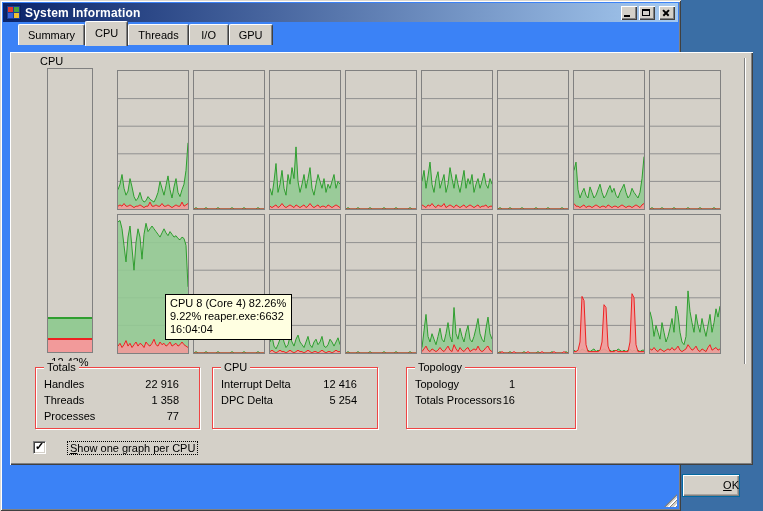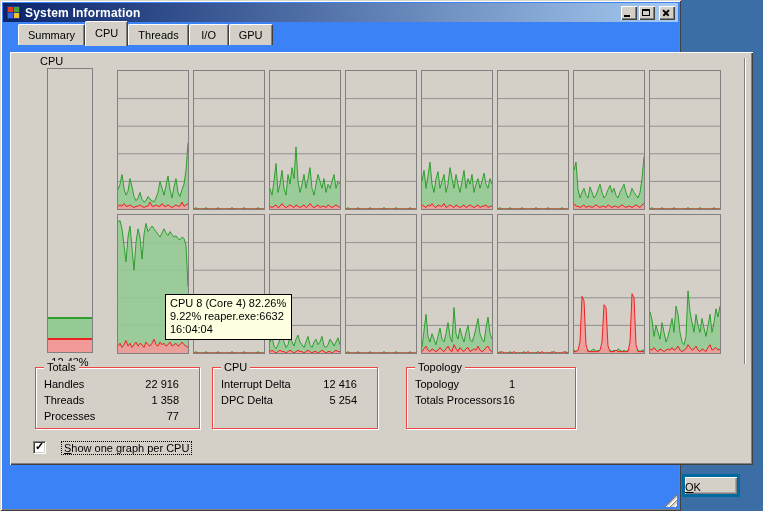--- a/index.html
+++ b/index.html
@@ -80,27 +80,27 @@
   .gb-cpu      { left:202px; width:166px; }
   .gb-topology { left:396px; width:170px; }
   .gb-topology .val { padding-right:40px; }
 
   
   .checkrow { position:absolute; left:23px; top:389px; display:flex; align-items:center; }
   .checkbox { width:13px; height:13px; background:#fff; position:relative;
               border:1px solid; border-color:#808080 #fff #fff #808080;
               box-shadow: inset 1px 1px 0 #404040, inset -1px -1px 0 #d4d0c8; }
   .checkbox .tick { position:absolute; left:1px; top:-2px; font-size:11px; font-weight:bold; }
-  .checklabel { margin-left:16px; outline:1px dotted #000; padding:0 2px; }
+  .checklabel { margin-left:22px; outline:1px dotted #000; padding:0 2px; }
   .checklabel::first-letter, .okbtn span::first-letter { text-decoration:underline; }
 
   
   .okbtn {
     position:absolute; left:682px; top:474px; width:58px; height:23px; background:#d4d0c8;
-    border:3px solid #0369a1; text-align:left; cursor:default;
+    border:1px solid #0369a1; text-align:right; cursor:default;
     box-shadow: inset 1px 1px 0 #ffffff, inset -1px -1px 0 #808080, inset -2px -2px 0 #a9a5a0;
   }
   .okbtn span { display:block; line-height:21px; }
   .grip { position:absolute; right:4px; bottom:4px; width:13px; height:13px;
           clip-path:polygon(100% 0, 100% 100%, 0 100%);
           background:repeating-linear-gradient(135deg,#ffffff 0 1px,#808080 1px 2px,#d4d0c8 2px 4px); }
 </style>
 </head>
 <body>
 

